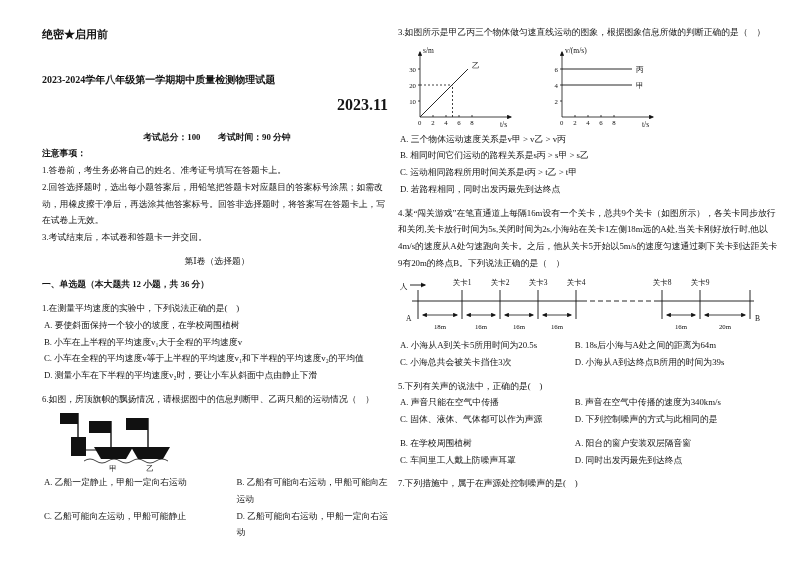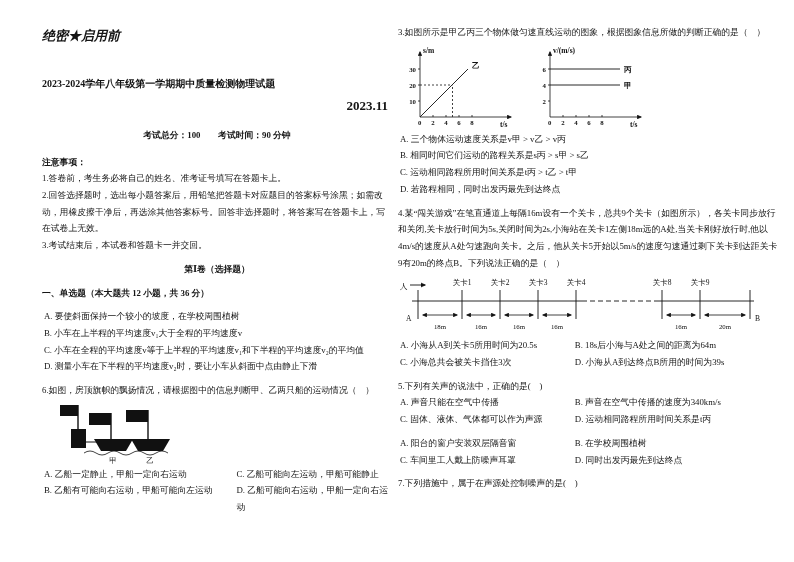--- a/index.html
+++ b/index.html
@@ -2,33 +2,33 @@
 <html><head>
 <meta charset="utf-8">
 <style>
   html,body{margin:0;padding:0;background:#ffffff;}
   .page{position:relative;width:794px;height:562px;background:#fff;
         font-family:"Liberation Serif","DejaVu Serif",serif;color:#151515;
         font-size:8.8px;line-height:1.9;overflow:hidden;}
   .col{position:absolute;top:24px;}
   .col-left{left:42px;width:350px;}
   .col-right{left:398px;width:380px;}
-  .secrecy{font-weight:bold;font-size:13px;font-style:italic;}
+  .secrecy{font-weight:bold;font-size:11px;}
   .title{text-align:left;font-weight:bold;font-size:10px;line-height:1.35;margin-top:28px;}
-  .date{text-align:right;font-weight:bold;font-size:13px;margin-top:4px;padding-right:4px;}
+  .date{text-align:right;font-weight:bold;font-size:16px;margin-top:4px;padding-right:4px;}
   .meta{text-align:center;font-weight:bold;margin-top:8px;}
-  .notes-head{font-weight:bold;margin-top:10px;}
-  .part-head{text-align:center;font-weight:bold;margin-top:7px;}
+  .notes-head{font-weight:bold;}
+  .part-head{text-align:center;font-weight:normal;margin-top:7px;}
   .sec-head{font-weight:bold;margin-top:7px;}
   .q{margin-top:7px;}
   .opt{padding-left:2px;}
   .opt-grid{display:grid;grid-template-columns:55% 45%;}
   .col-right .opt-grid{grid-template-columns:46% 54%;}
   .fig{margin:3px 0 0 16px;}
-  .fig-graphs{margin:2px 0 0 2px;display:flex;gap:12px;font-weight:bold;}
+  .fig-graphs{margin:2px 0 0 2px;display:flex;gap:24px;}
   .fig-gates{margin:4px 0 2px 0;}
   svg{display:block;}
   svg text{font-family:"Liberation Serif","DejaVu Serif",serif;font-size:7.5px;fill:#111;}
   svg text.num{font-size:6.8px;}
   svg line,svg path{stroke:#111;}
 </style>
 </head>
 <body>
 
 <div class="page">
@@ -41,20 +41,21 @@
 
     <div class="notes-head">注意事项：</div>
     <div class="note">1.答卷前，考生务必将自己的姓名、准考证号填写在答题卡上。</div>
     <div class="note">2.回答选择题时，选出每小题答案后，用铅笔把答题卡对应题目的答案标号涂黑；如需改动，用橡皮擦干净后，再选涂其他答案标号。回答非选择题时，将答案写在答题卡上，写在试卷上无效。</div>
     <div class="note">3.考试结束后，本试卷和答题卡一并交回。</div>
 
     <div class="part-head">第Ⅰ卷（选择题）</div>
     <div class="sec-head">一、单选题（本大题共 12 小题，共 36 分）</div>
 
     <div class="q">
+      <div class="q-text">1.在测量平均速度的实验中，下列说法正确的是(　)</div>
       <div class="opt">A. 要使斜面保持一个较小的坡度，在学校周围植树</div>
       <div class="opt">B. 小车在上半程的平均速度v₁大于全程的平均速度v</div>
       <div class="opt">C. 小车在全程的平均速度v等于上半程的平均速度v₁和下半程的平均速度v₂的平均值</div>
       <div class="opt">D. 测量小车在下半程的平均速度v₂时，要让小车从斜面中点由静止下滑</div>
     </div>
 
     <div class="q">
       <div class="q-text">6.如图，房顶旗帜的飘扬情况，请根据图中的信息判断甲、乙两只船的运动情况（　）</div>
       <div class="fig">
         <svg width="120" height="64" viewBox="0 0 120 64">
@@ -72,22 +73,22 @@
           <line x1="90" y1="8" x2="90" y2="37" stroke-width="1.4"></line>
           <polygon points="73,37 112,37 105,49 80,49" fill="#111"></polygon>
 
           <path d="M26,51 q6,-4 12,0 t12,0 t12,0 t12,0 t12,0 t12,0 t12,0" fill="none" stroke-width="0.8"></path>
           <text x="55" y="61" text-anchor="middle">甲</text>
           <text x="92" y="61" text-anchor="middle">乙</text>
         </svg>
       </div>
       <div class="opt-grid">
         <div class="opt">A. 乙船一定静止，甲船一定向右运动</div>
+        <div class="opt">B. 乙船有可能向右运动，甲船可能向左运动</div>
         <div class="opt">C. 乙船可能向左运动，甲船可能静止</div>
-        <div class="opt">B. 乙船有可能向右运动，甲船可能向左运动</div>
         <div class="opt">D. 乙船可能向右运动，甲船一定向右运动</div>
       </div>
     </div>
   </div>
 
   <div class="col col-right">
 
     <div class="q" style="margin-top:0;">
       <div class="q-text">3.如图所示是甲乙丙三个物体做匀速直线运动的图象，根据图象信息所做的判断正确的是（　）</div>
       <div class="fig-graphs">
@@ -213,28 +214,28 @@
         <div class="opt">D. 小海从A到达终点B所用的时间为39s</div>
       </div>
     </div>
 
     <div class="q">
       <div class="q-text">5.下列有关声的说法中，正确的是(　)</div>
       <div class="opt-grid">
         <div class="opt">A. 声音只能在空气中传播</div>
         <div class="opt">B. 声音在空气中传播的速度为340km/s</div>
         <div class="opt">C. 固体、液体、气体都可以作为声源</div>
-        <div class="opt">D. 运动相同路程所用时间关系是t丙</div>
-      </div>
-    </div>
-
-    <div class="q">
-      <div class="opt-grid">
+        <div class="opt">D. 下列控制噪声的方式与此相同的是</div>
+      </div>
+    </div>
+
+    <div class="q">
+      <div class="opt-grid">
+        <div class="opt">B. 在学校周围植树</div>
         <div class="opt">A. 阳台的窗户安装双层隔音窗</div>
-        <div class="opt">B. 在学校周围植树</div>
         <div class="opt">C. 车间里工人戴上防噪声耳罩</div>
         <div class="opt">D. 同时出发丙最先到达终点</div>
       </div>
     </div>
 
     <div class="q">
       <div class="q-text">7.下列措施中，属于在声源处控制噪声的是(　)</div>
     </div>
 
   </div>

